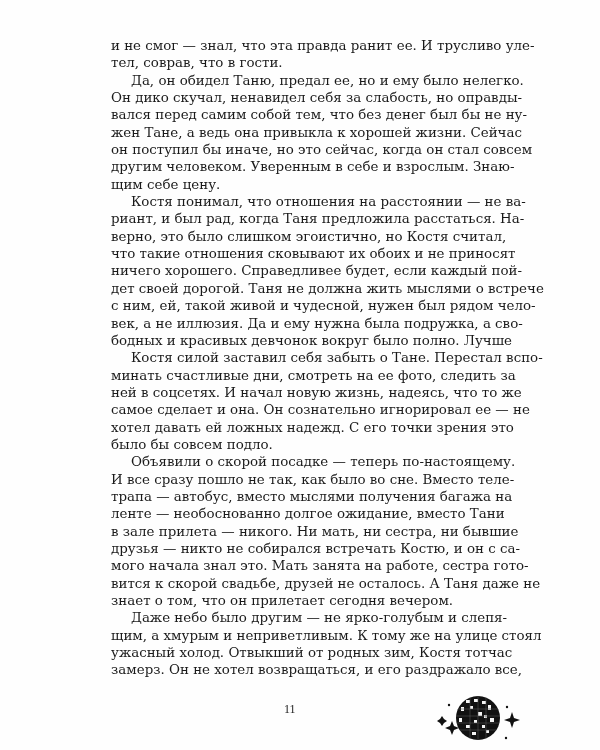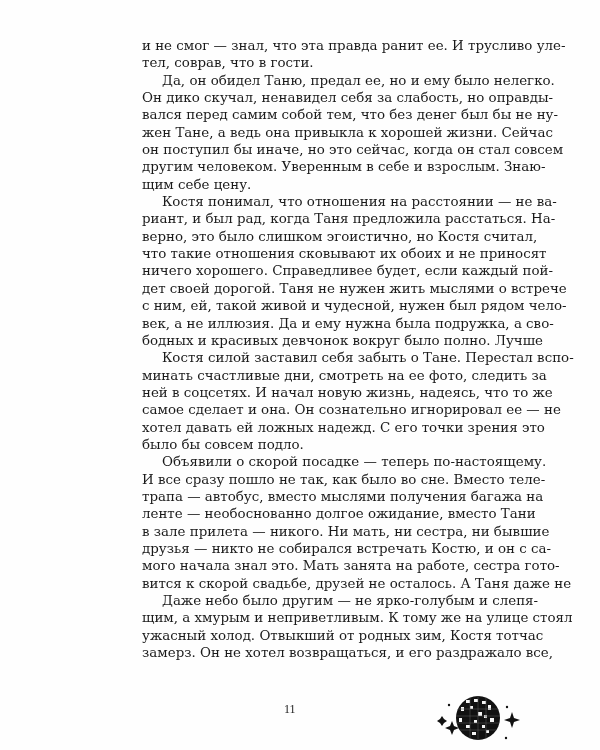--- a/index.html
+++ b/index.html
@@ -3,21 +3,21 @@
 <meta charset="utf-8">
 <style>
   html, body { margin: 0; padding: 0; background: #ffffff; }
   body { width: 600px; height: 750px; position: relative; overflow: hidden; }
   .page {
     position: absolute; left: 0; top: 0; width: 600px; height: 750px; background: #fefefe;
   }
   .text-block {
     position: absolute; left: 111px; top: 37px; width: 376px;
     font-family: "DejaVu Serif", "Liberation Serif", serif;
-    font-size: 13.4px; line-height: 17.35px; color: #1a1a1a; margin-left: 31px;
+    font-size: 13.4px; line-height: 17.35px; color: #1a1a1a;
   }
   .line {
     display: block; white-space: nowrap; text-align: justify; text-align-last: justify;
     height: 17.35px; overflow: visible;
   }
   .line.last { text-align-last: left; }
   .line.indent { padding-left: 20px; }
   .page-number {
     position: absolute; left: 284px; top: 702px; width: 20px; text-align: left;
     font-family: "Liberation Serif", serif; font-size: 12px; color: #222;
@@ -38,38 +38,39 @@
       <span class="line">вался перед самим собой тем, что без денег был бы не ну-</span>
       <span class="line">жен Тане, а ведь она привыкла к хорошей жизни. Сейчас</span>
       <span class="line">он поступил бы иначе, но это сейчас, когда он стал совсем</span>
       <span class="line">другим человеком. Уверенным в себе и взрослым. Знаю-</span>
       <span class="line last">щим себе цену.</span>
       <span class="line indent">Костя понимал, что отношения на расстоянии — не ва-</span>
       <span class="line">риант, и был рад, когда Таня предложила расстаться. На-</span>
       <span class="line">верно, это было слишком эгоистично, но Костя считал,</span>
       <span class="line">что такие отношения сковывают их обоих и не приносят</span>
       <span class="line">ничего хорошего. Справедливее будет, если каждый пой-</span>
-      <span class="line">дет своей дорогой. Таня не нужен жить мыслями о встрече</span>
+      <span class="line">дет своей дорогой. Таня не должна жить мыслями о встрече</span>
       <span class="line">с ним, ей, такой живой и чудесной, нужен был рядом чело-</span>
       <span class="line">век, а не иллюзия. Да и ему нужна была подружка, а сво-</span>
       <span class="line">бодных и красивых девчонок вокруг было полно. Лучше</span>
       <span class="line indent">Костя силой заставил себя забыть о Тане. Перестал вспо-</span>
       <span class="line">минать счастливые дни, смотреть на ее фото, следить за</span>
       <span class="line">ней в соцсетях. И начал новую жизнь, надеясь, что то же</span>
       <span class="line">самое сделает и она. Он сознательно игнорировал ее — не</span>
       <span class="line">хотел давать ей ложных надежд. С его точки зрения это</span>
       <span class="line last">было бы совсем подло.</span>
       <span class="line indent">Объявили о скорой посадке — теперь по-настоящему.</span>
       <span class="line">И все сразу пошло не так, как было во сне. Вместо теле-</span>
       <span class="line">трапа — автобус, вместо мыслями получения багажа на</span>
       <span class="line">ленте — необоснованно долгое ожидание, вместо Тани</span>
       <span class="line">в зале прилета — никого. Ни мать, ни сестра, ни бывшие</span>
       <span class="line">друзья — никто не собирался встречать Костю, и он с са-</span>
       <span class="line">мого начала знал это. Мать занята на работе, сестра гото-</span>
       <span class="line">вится к скорой свадьбе, друзей не осталось. А Таня даже не</span>
+      <span class="line last">знает о том, что он прилетает сегодня вечером.</span>
       <span class="line indent">Даже небо было другим — не ярко-голубым и слепя-</span>
       <span class="line">щим, а хмурым и неприветливым. К тому же на улице стоял</span>
       <span class="line">ужасный холод. Отвыкший от родных зим, Костя тотчас</span>
       <span class="line">замерз. Он не хотел возвращаться, и его раздражало все,</span>
     </div>
 
   <div class="page-number">11</div>
 
   <div class="disco">
     <svg width="100" height="56" viewBox="0 0 100 56" xmlns="http://www.w3.org/2000/svg">

